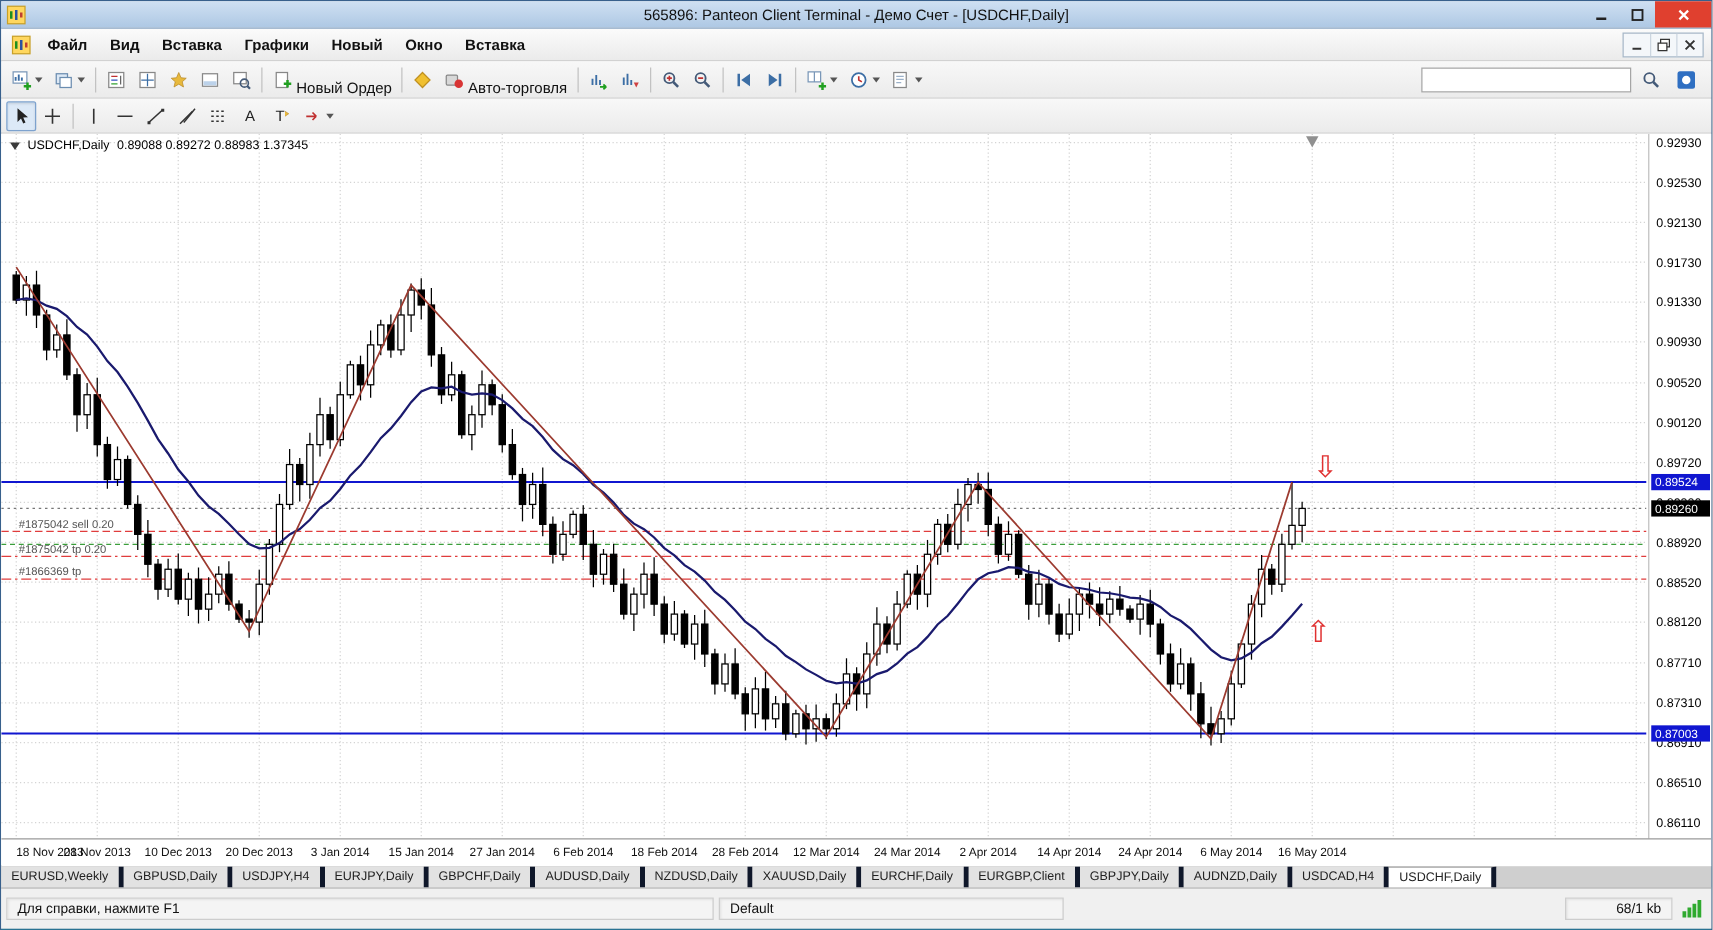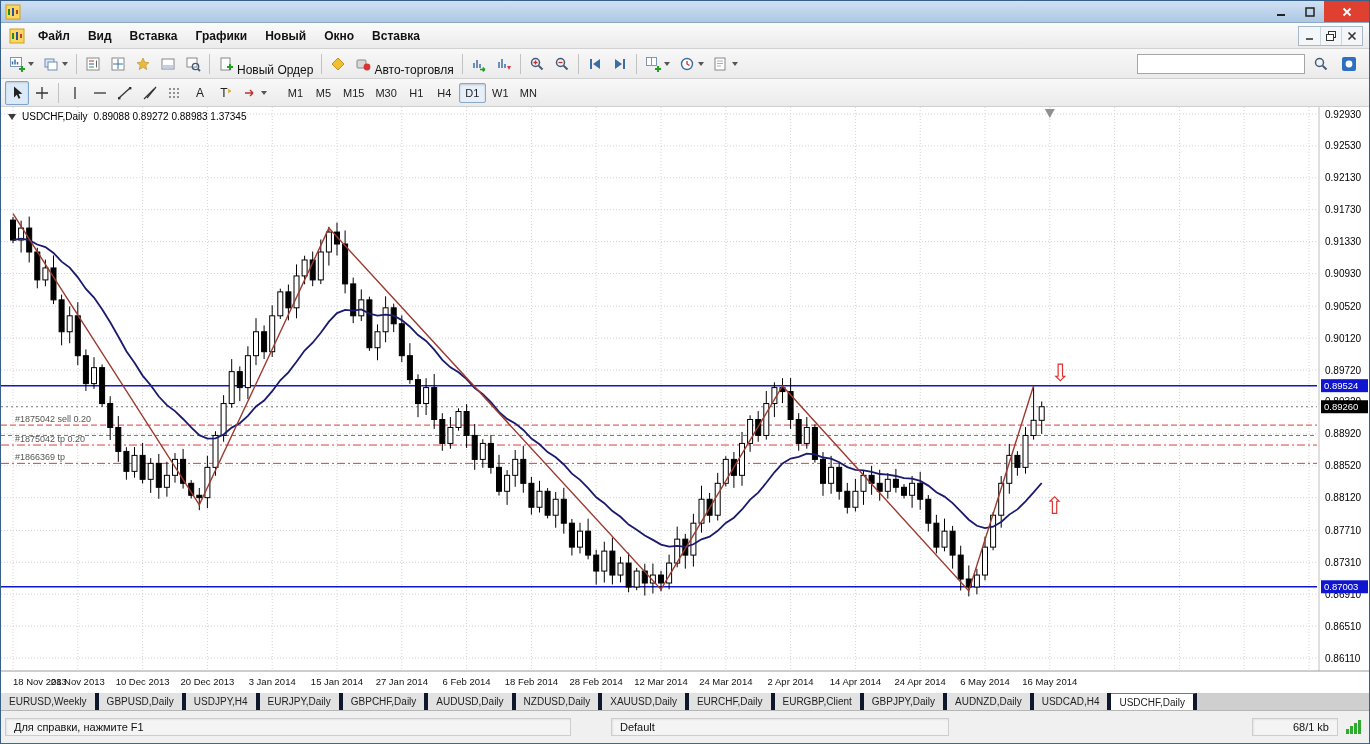--- a/index.html
+++ b/index.html
@@ -40,21 +40,21 @@
   .oneclick{width:0;height:0;border-left:4px solid transparent;border-right:4px solid transparent;border-top:6px solid #3a3a3a;display:inline-block;}
   svg text{font-family:"Liberation Sans",sans-serif;}
   
   .tabs-row{height:18px;flex:0 0 18px;display:flex;background:#cfcfcf;border-bottom:1px solid #b5b5b5;align-items:stretch;overflow:hidden;}
   .tab{padding:0 8px;font-size:10px;color:#222;background:#e2e2e2;border-right:4px solid #0f172a;display:flex;align-items:center;white-space:nowrap;}
   .tab.active{background:#ffffff;border-top:1px solid #777;}
   
   .statusbar{height:22px;flex:0 0 22px;display:flex;align-items:center;font-size:11px;color:#111;background:#f0f0f0;padding:16px 4px;gap:4px;}
   .status-cell{height:18px;display:flex;align-items:center;padding:0 8px;border:1px solid #cdcdcd;box-shadow:inset 1px 1px 2px rgba(0,0,0,.07);background:#f4f4f4;}
   .status-cell.help{width:566px;}
-  .status-cell.profile{width:338px;margin-left:36px;}
+  .status-cell.profile{width:276px;}
   .status-spacer{flex:1;}
   .status-cell.traffic{width:86px;justify-content:flex-end;}
   .signal-bars{display:flex;align-items:flex-end;gap:1px;height:14px;padding:0 4px;}
   .signal-bars i{display:block;width:3px;background:#2faa2f;}
   .signal-bars i:nth-child(1){height:5px;}
   .signal-bars i:nth-child(2){height:8px;}
   .signal-bars i:nth-child(3){height:11px;}
   .signal-bars i:nth-child(4){height:14px;}
   
   .taskbar{height:10px;flex:0 0 10px;background:linear-gradient(#2c7696,#0e3f5c);display:flex;align-items:center;gap:6px;padding-left:240px;}
@@ -65,20 +65,21 @@
 
 <div class="window">
 
   <div class="titlebar">
     <svg class="app-icon16" viewBox="0 0 16 16">
       <rect x="1" y="1" width="14" height="14" fill="#ffd75e" stroke="#c8a028"></rect>
       <path d="M4 11 V5" stroke="#1e8e1e" stroke-width="2"></path>
       <path d="M8 12 V4" stroke="#2a52a0" stroke-width="2"></path>
       <path d="M12 10 V6" stroke="#c04030" stroke-width="2"></path>
     </svg>
+    <div class="title-text">565896: Panteon Client Terminal - Демо Счет - [USDCHF,Daily]</div>
     <div class="win-controls">
       <div class="win-btn">
         <svg class="ic14" viewBox="0 0 14 14">
             <line x1="3" y1="10" x2="11" y2="10" stroke="#222" stroke-width="2"></line>
           </svg>
       </div>
       <div class="win-btn">
         <svg class="ic14" viewBox="0 0 14 14">
             <rect x="3" y="3" width="8" height="8" fill="none" stroke="#222" stroke-width="1.5"></rect>
           </svg>
@@ -326,31 +327,20 @@
       <svg class="ic" viewBox="0 0 16 16">
         <text x="7" y="12" text-anchor="middle" font-size="12" fill="#222">T</text>
         <path d="M11 4 L14 6 L11 8" fill="#e8b93c" stroke="#b8892a" stroke-width="0.5"></path>
       </svg>
     </div>
     <div class="tb-btn">
       <svg class="ic" viewBox="0 0 16 16">
         <path d="M3 8 H11 M11 8 L8 5 M11 8 L8 11" stroke="#c03030" stroke-width="1.4" fill="none"></path>
       </svg>
         <span class="caret"></span>
-    </div>
-    <div class="tf-group">
-      <div class="tf-btn">M1</div>
-      <div class="tf-btn">M5</div>
-      <div class="tf-btn">M15</div>
-      <div class="tf-btn">M30</div>
-      <div class="tf-btn">H1</div>
-      <div class="tf-btn">H4</div>
-      <div class="tf-btn active">D1</div>
-      <div class="tf-btn">W1</div>
-      <div class="tf-btn">MN</div>
     </div>
   </div>
 
   <div class="chart-wrap">
     <div class="chart-header">
       <span class="oneclick"></span>
       <span>USDCHF,Daily</span>
       <span>0.89088 0.89272 0.88983 1.37345</span>
     </div>
     <svg id="chart-svg" width="1368" height="586" viewBox="0 0 1368 586">

